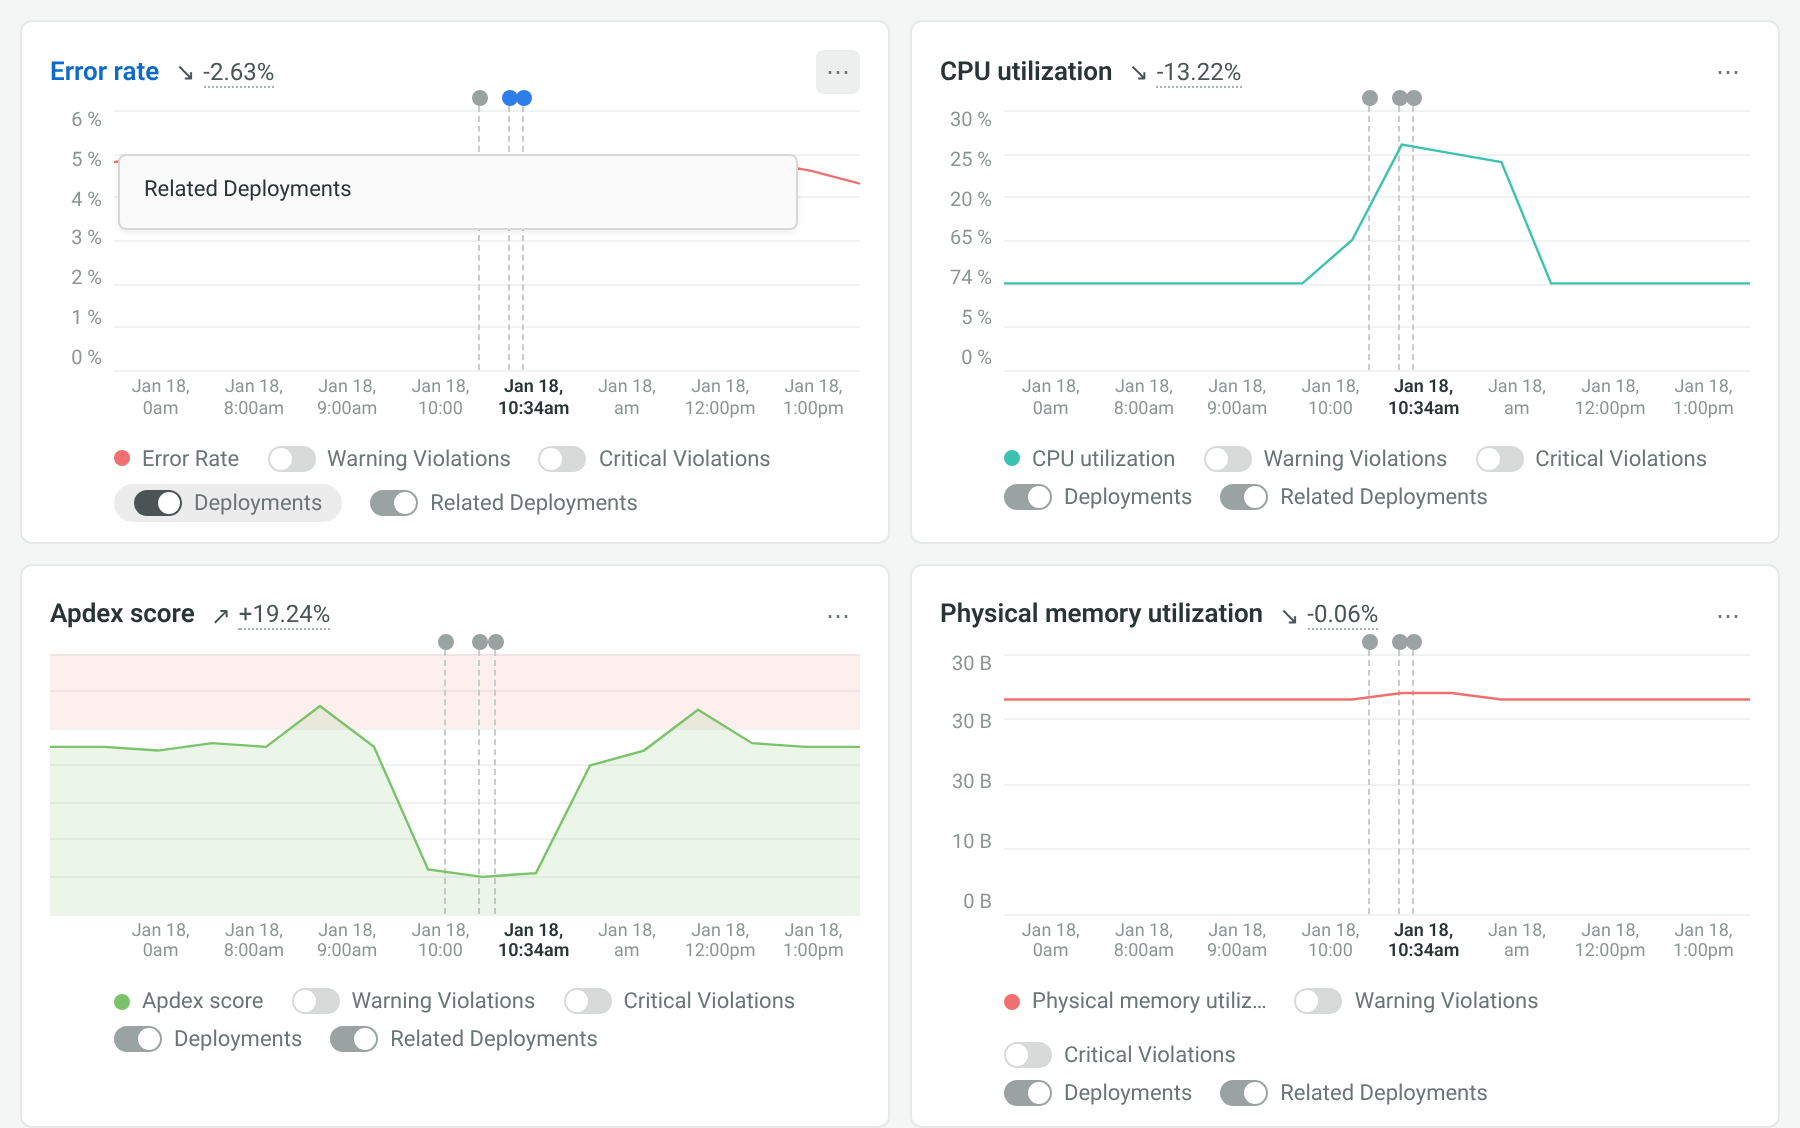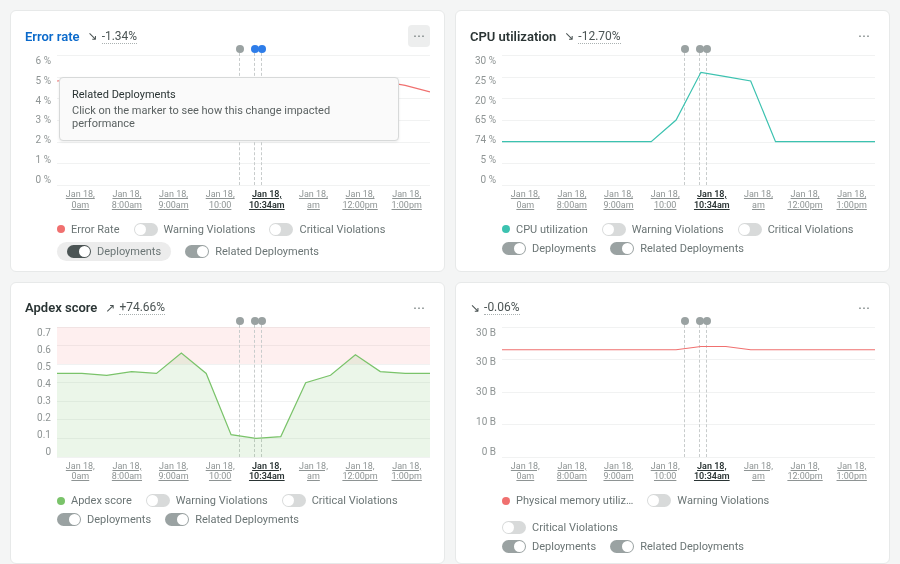--- a/index.html
+++ b/index.html
@@ -82,21 +82,21 @@
     position:absolute; top:2px; bottom:0; left:-1px;
     border-left: 1px dashed #c8cccc;
   }
   .xaxis {
     display: flex;
     margin-left: 32px;
     margin-top: 4px;
     font-size: 9px;
     color: #8e9494;
   }
-  .xaxis .tick { flex: 1; text-align: center; line-height: 1.2; white-space: nowrap; text-decoration: underline; }
+  .xaxis .tick { flex: 1; text-align: center; line-height: 1.2; white-space: nowrap; }
   .xaxis .tick.strong { color:#2a3434; font-weight:600; }
   .legend-row {
     margin-left: 32px;
     margin-top: 12px;
     display: flex;
     flex-wrap: wrap;
     align-items: center;
     gap: 14px;
     font-size: 11px;
     color:#6b7575;
@@ -140,40 +140,39 @@
 </head>
 <body>
 
 <div class="grid">
 
   <div class="card">
     <div class="card-header">
       <span class="card-title title-link">Error rate</span>
       <span class="trend">
         <span>↘</span>
-        <span class="trend-val">-1.34%</span>
+        <span class="trend-val">-2.63%</span>
       </span>
       <span class="menu-btn active">
         <span>⋯</span>
       </span>
     </div>
     <div class="chart-area">
       <div class="yaxis">
           <span>6 %</span>
           <span>5 %</span>
           <span>4 %</span>
           <span>3 %</span>
           <span>2 %</span>
           <span>1 %</span>
           <span>0 %</span>
         </div>
       <div class="plot">
         <div class="tooltip">
           <div class="tt-title">Related Deployments</div>
-          <div>Click on the marker to see how this change impacted performance</div>
         </div>
       <div class="grid-line" style="top: 0%;"></div>
           <div class="grid-line" style="top: 16.6667%;"></div>
           <div class="grid-line" style="top: 33.3333%;"></div>
           <div class="grid-line" style="top: 50%;"></div>
           <div class="grid-line" style="top: 66.6667%;"></div>
           <div class="grid-line" style="top: 83.3333%;"></div>
           <div class="grid-line" style="top: 100%;"></div>
           <div class="marker" style="left: 49%; --mc: #9aa2a2;"></div>
           <div class="marker" style="left: 53%; --mc: #2e7de9;"></div>
@@ -217,21 +216,21 @@
           <span>Related Deployments</span>
         </span>
     </div>
   </div>
 
   <div class="card">
     <div class="card-header">
       <span class="card-title">CPU utilization</span>
       <span class="trend">
         <span>↘</span>
-        <span class="trend-val">-12.70%</span>
+        <span class="trend-val">-13.22%</span>
       </span>
       <span class="menu-btn">
           <span>⋯</span>
         </span>
     </div>
     <div class="chart-area">
       <div class="yaxis">
           <span>30 %</span>
           <span>25 %</span>
           <span>20 %</span>
@@ -290,37 +289,27 @@
           <span>Related Deployments</span>
         </span>
     </div>
   </div>
 
   <div class="card">
     <div class="card-header">
       <span class="card-title">Apdex score</span>
       <span class="trend">
         <span>↗</span>
-        <span class="trend-val">+74.66%</span>
+        <span class="trend-val">+19.24%</span>
       </span>
       <span class="menu-btn">
           <span>⋯</span>
         </span>
     </div>
     <div class="chart-area">
-      <div class="yaxis">
-          <span>0.7</span>
-          <span>0.6</span>
-          <span>0.5</span>
-          <span>0.4</span>
-          <span>0.3</span>
-          <span>0.2</span>
-          <span>0.1</span>
-          <span>0</span>
-        </div>
       <div class="plot">
           <div class="grid-line" style="top: 0%;"></div>
           <div class="grid-line" style="top: 14.2857%;"></div>
           <div class="grid-line" style="top: 28.5714%;"></div>
           <div class="grid-line" style="top: 42.8571%;"></div>
           <div class="grid-line" style="top: 57.1429%;"></div>
           <div class="grid-line" style="top: 71.4286%;"></div>
           <div class="grid-line" style="top: 85.7143%;"></div>
           <div class="grid-line" style="top: 100%;"></div>
           <div class="threshold-band" style="top: 0%; height: 28.5714%;"></div>
@@ -364,20 +353,21 @@
         </span>
       <span class="lg-item">
           <span class="toggle on"></span>
           <span>Related Deployments</span>
         </span>
     </div>
   </div>
 
   <div class="card">
     <div class="card-header">
+      <span class="card-title">Physical memory utilization</span>
       <span class="trend">
         <span>↘</span>
         <span class="trend-val">-0.06%</span>
       </span>
       <span class="menu-btn">
           <span>⋯</span>
         </span>
     </div>
     <div class="chart-area">
       <div class="yaxis">

